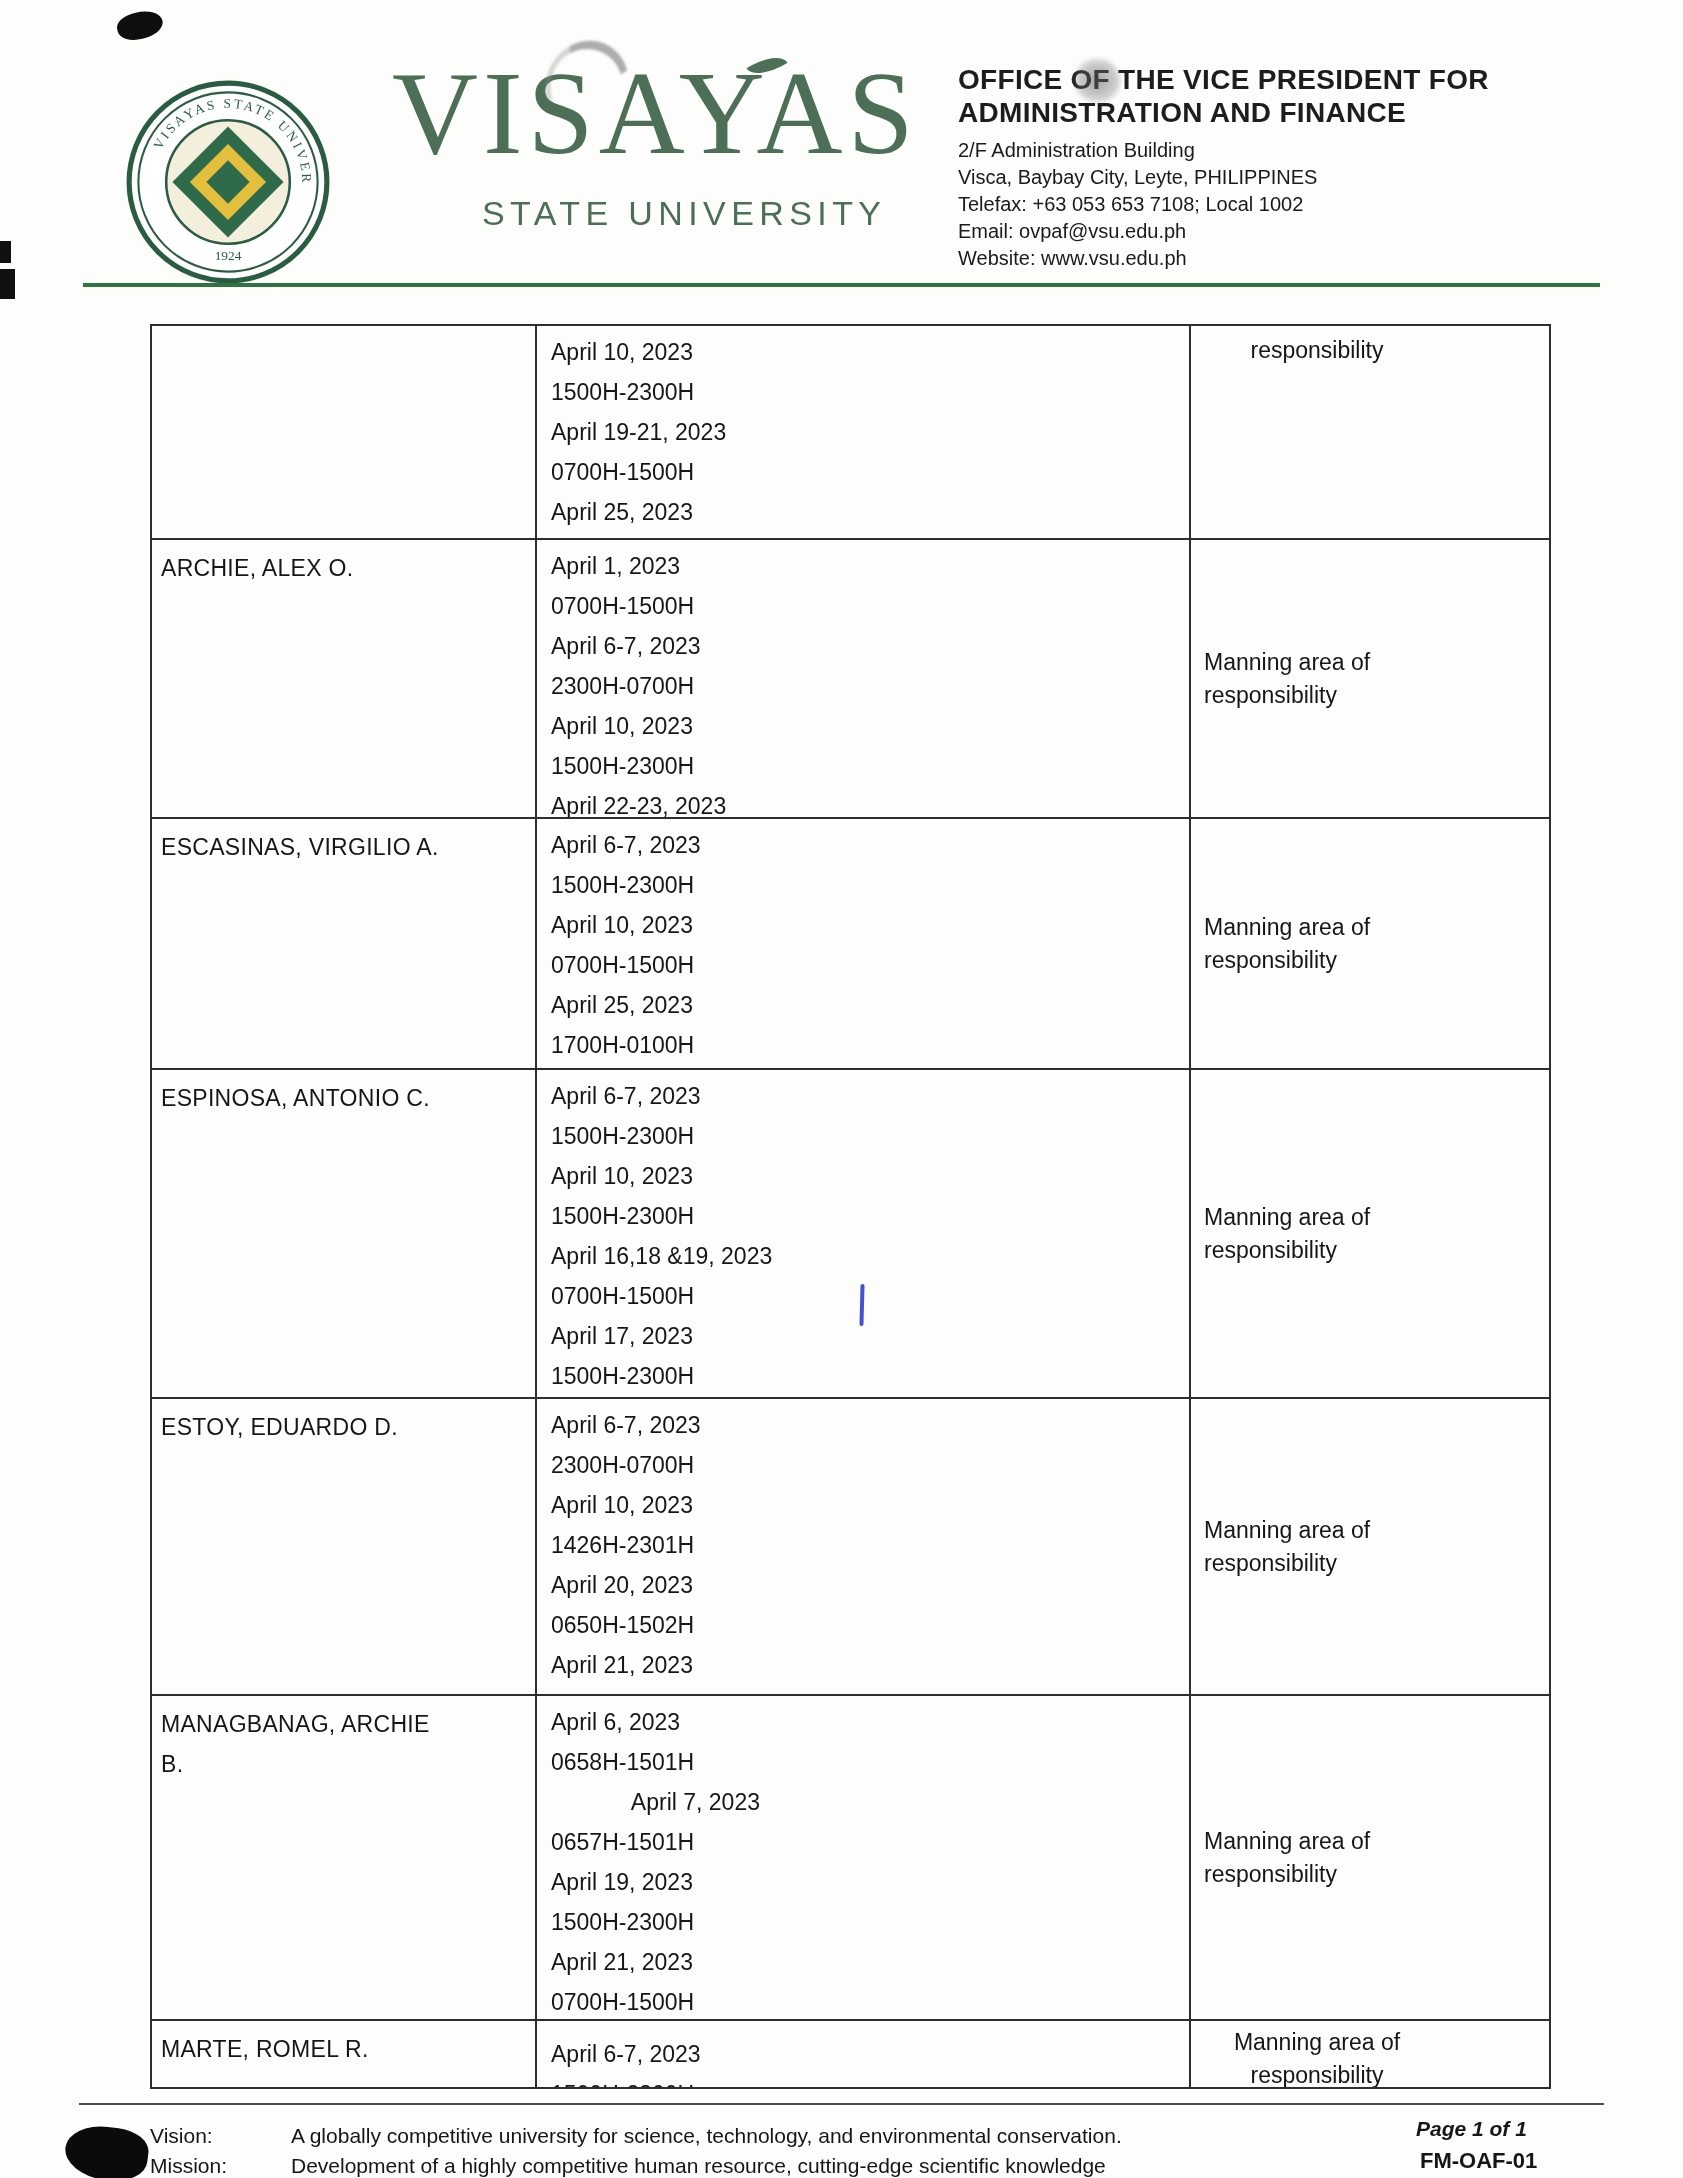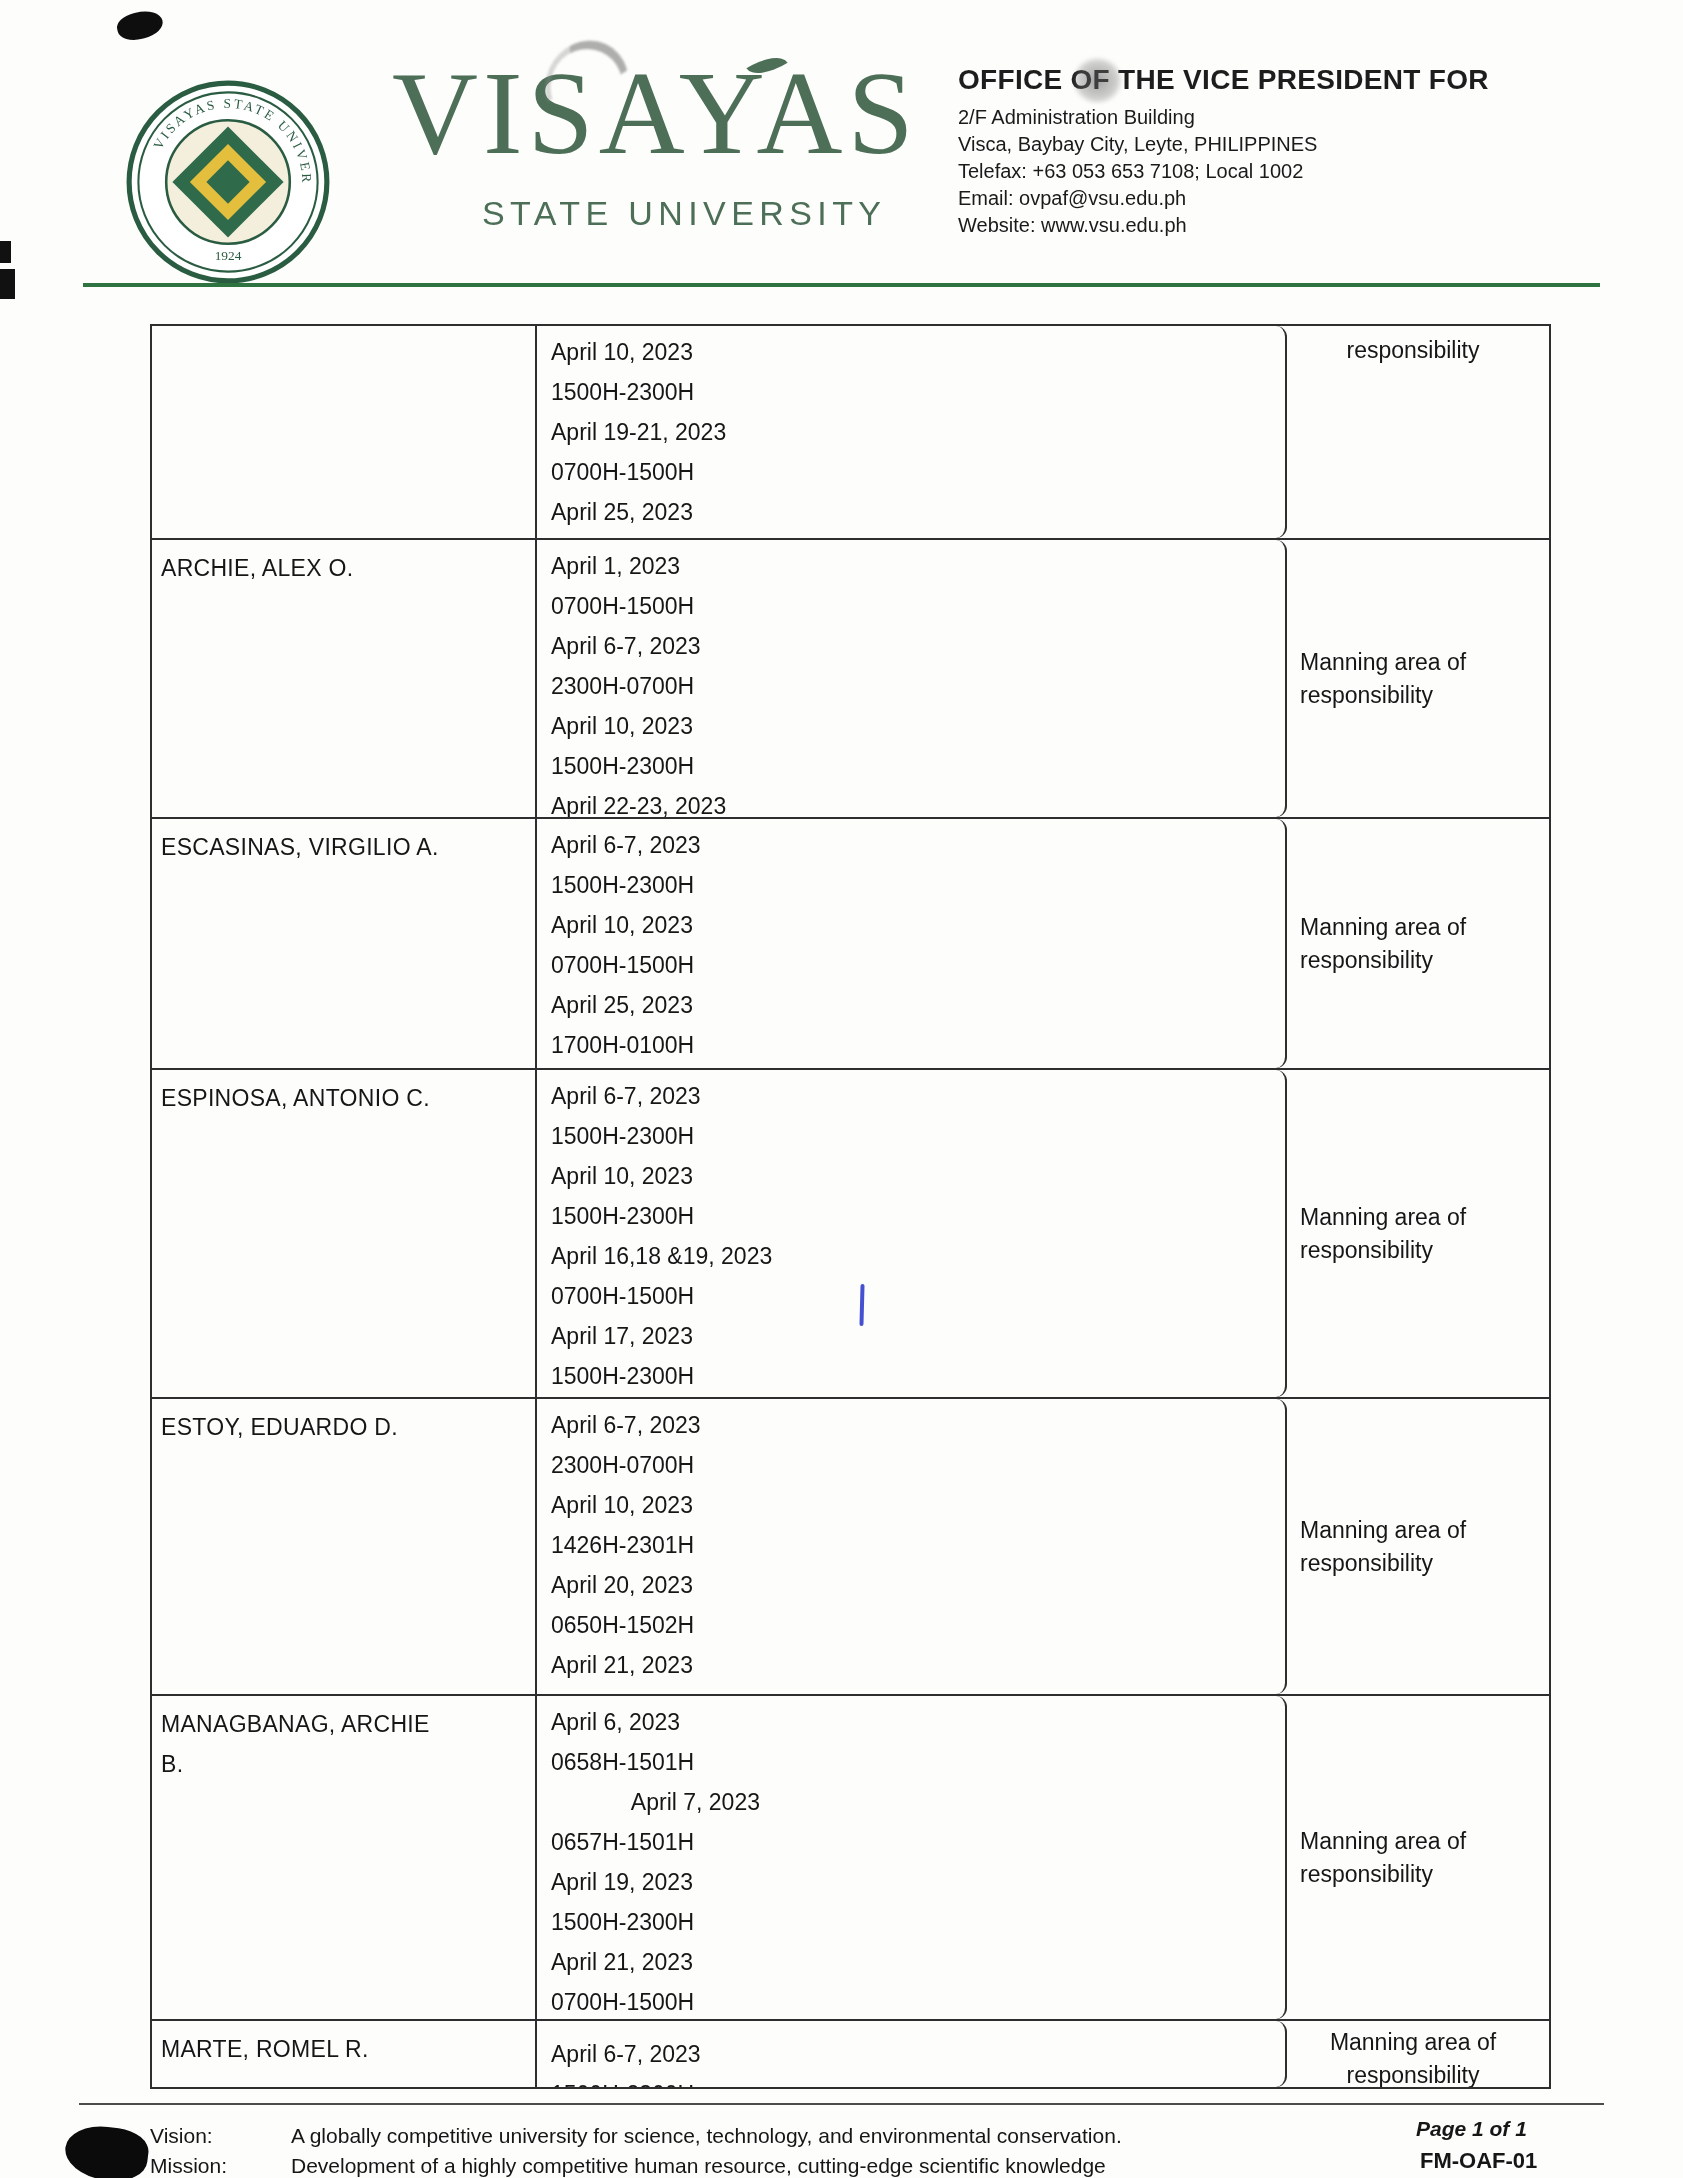--- a/index.html
+++ b/index.html
@@ -46,21 +46,21 @@
   .trow{display:flex;border-bottom:2px solid #2e2e2e;box-sizing:border-box;overflow:hidden;}
   .trow:last-child{border-bottom:none;}
   .r1{height:214px;} .r2{height:279px;} .r3{height:251px;} .r4{height:329px;}
   .r5{height:297px;} .r6{height:325px;} .r7{height:66px;}
   .cell{box-sizing:border-box;}
   .name-cell{
     width:385px;border-right:2px solid #2e2e2e;
     padding:8px 8px 0 9px;font-size:23px;letter-spacing:0.3px;
   }
   .name-line{line-height:40px;max-width:351px;}
-  .sched-cell{width:750px;border-right:2px solid #2e2e2e;padding:6px 0 0 14px;border-radius:11px;}
+  .sched-cell{width:654px;border-right:2px solid #2e2e2e;padding:6px 0 0 14px;}
   .sched-line{line-height:40px;font-size:23px;white-space:nowrap;}
   .sdate{display:inline-block;}
   .remark-cell{flex:1;display:flex;align-items:center;padding-left:13px;}
   .r1 .remark-cell,.r7 .remark-cell{align-items:flex-start;padding-top:8px;text-align:center;}
   .r7 .remark-cell{padding-top:5px;}
   .r7 .sched-cell{padding-top:13px;}
   .remark{font-size:23px;line-height:33px;width:226px;}
   
   .r1 .sdate{width:257px;} .r2 .sdate{width:250px;} .r3 .sdate{width:264px;}
   .r4 .sdate{width:313px;} .r5 .sdate{width:209px;} .r6 .sdate{width:209px;}
@@ -117,20 +117,21 @@
     <text x="100" y="176" text-anchor="middle" font-size="13" font-family="Liberation Serif, serif" fill="#2a5c42">1924</text>
   </svg>
 
   <div class="wordmark">VISAYAS</div>
   <div class="leaf"></div>
   <div class="wordmark-sub">STATE UNIVERSITY</div>
 
   <div class="office-block">
     <div class="office-title">
       <div>OFFICE OF THE VICE PRESIDENT FOR</div>
+      <div>ADMINISTRATION AND FINANCE</div>
     </div>
     <div class="office-addr">
       <div>2/F Administration Building</div>
       <div>Visca, Baybay City, Leyte, PHILIPPINES</div>
       <div>Telefax: +63 053 653 7108; Local 1002</div>
       <div>Email: ovpaf@vsu.edu.ph</div>
       <div>Website: www.vsu.edu.ph</div>
     </div>
   </div>
 

